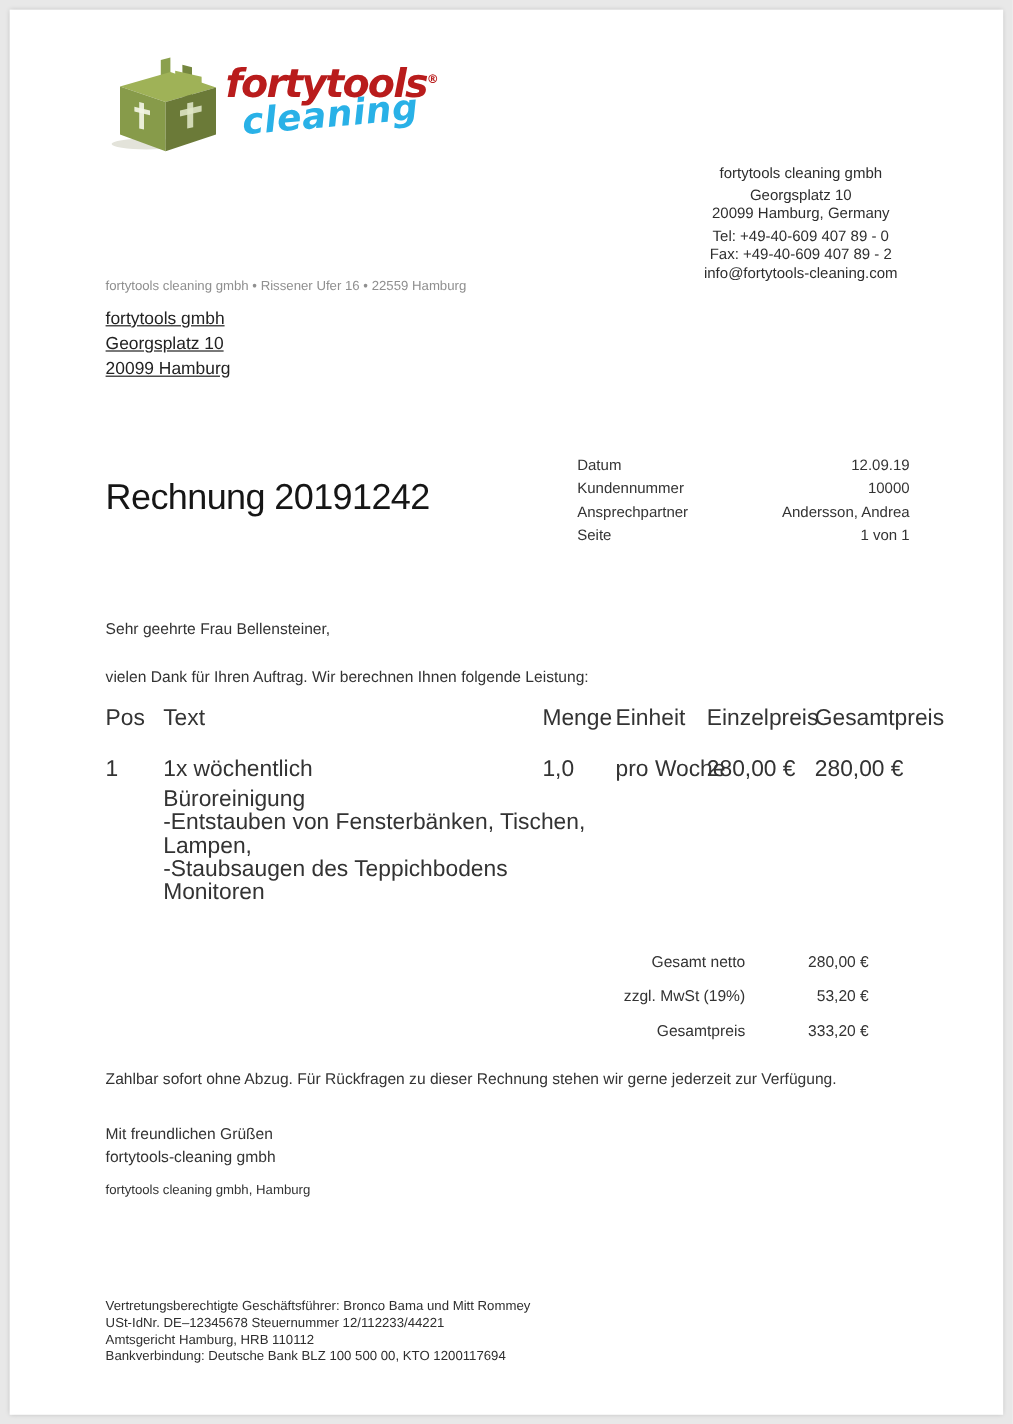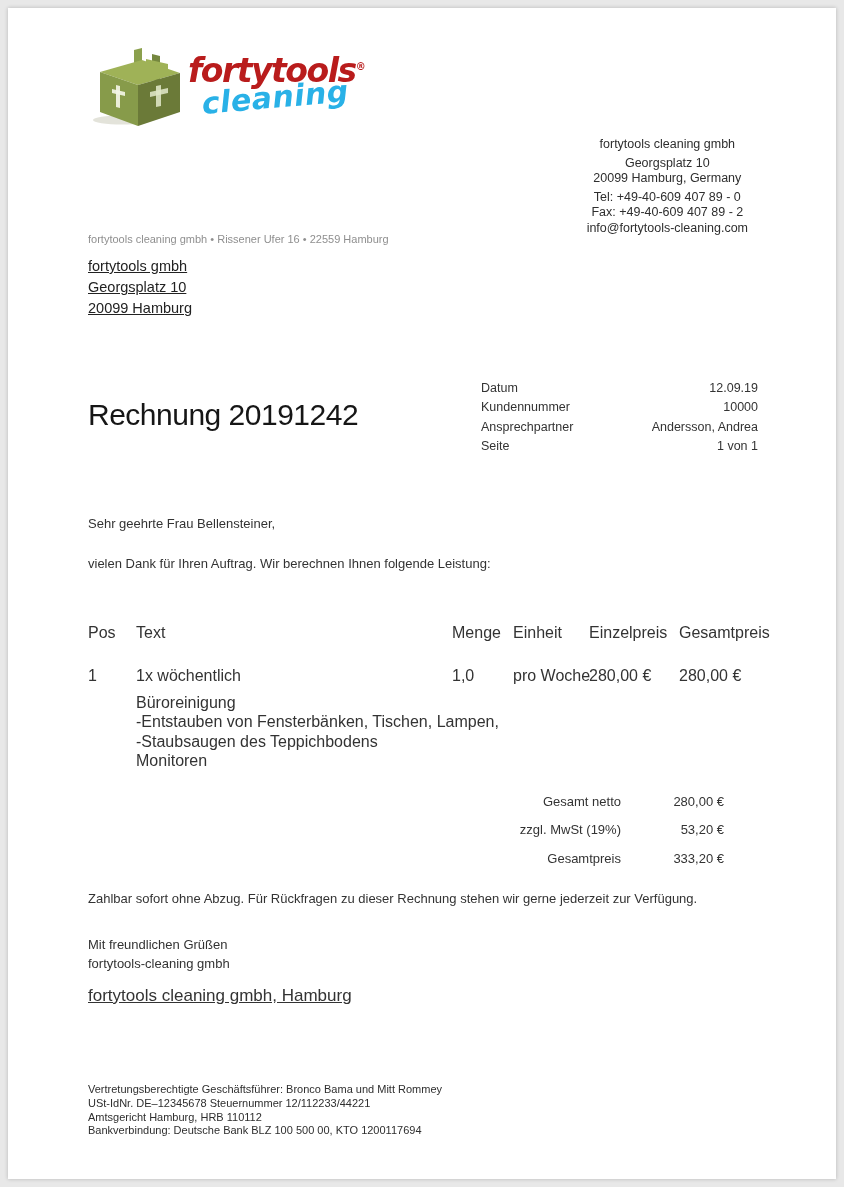--- a/index.html
+++ b/index.html
@@ -47,41 +47,41 @@
   
   .doc-title { left:80px; top:390px; font-size:30px; color:#161616; letter-spacing:-0.5px; white-space:nowrap; }
   .meta-block { left:473px; top:371px; width:277px; font-size:12.5px; }
   .meta-row { display:flex; justify-content:space-between; line-height:19.4px; }
 
   
   .greeting-1 { left:80px; top:508px; font-size:13px; }
   .greeting-2 { left:80px; top:548px; font-size:13px; }
 
   
-  .items { left:80px; top:616px; width:670px; height:150px; font-size:16px; }
+  .items { left:80px; top:580px; width:670px; height:150px; font-size:19px; }
   .c-pos  { position:absolute; left:0; }
   .c-text { position:absolute; left:48px; }
   .c-menge{ position:absolute; left:364px; }
   .c-einh { position:absolute; left:425px; }
   .c-einz { position:absolute; left:501px; }
   .c-ges  { position:absolute; left:591px; }
   .row-head span { top:0; }
   .row-item span { top:43px; }
   .item-desc { position:absolute; left:48px; top:69px; line-height:19.3px; width:420px; }
 
   
   .totals { top:786px; right:112px; font-size:13px; }
   .totals-row { display:flex; justify-content:flex-end; height:28.4px; }
   .totals-label { text-align:right; }
   .totals-value { width:103px; text-align:right; }
 
   
   .payment-note { left:80px; top:883px; font-size:13px; width:680px; }
   .closing { left:80px; top:927px; font-size:13px; line-height:19px; }
-  .company-note { left:80px; top:978px; font-size:17px;text-decoration:underline; }
+  .company-note { left:80px; top:978px; font-size:11px; }
 
   
   .footer { left:80px; top:1075px; font-size:11px; line-height:13.8px; color:#2e2e2e; }
 </style>
 </head>
 <body>
 
 <div class="page">
 
   <div class="abs logo-wrap">

